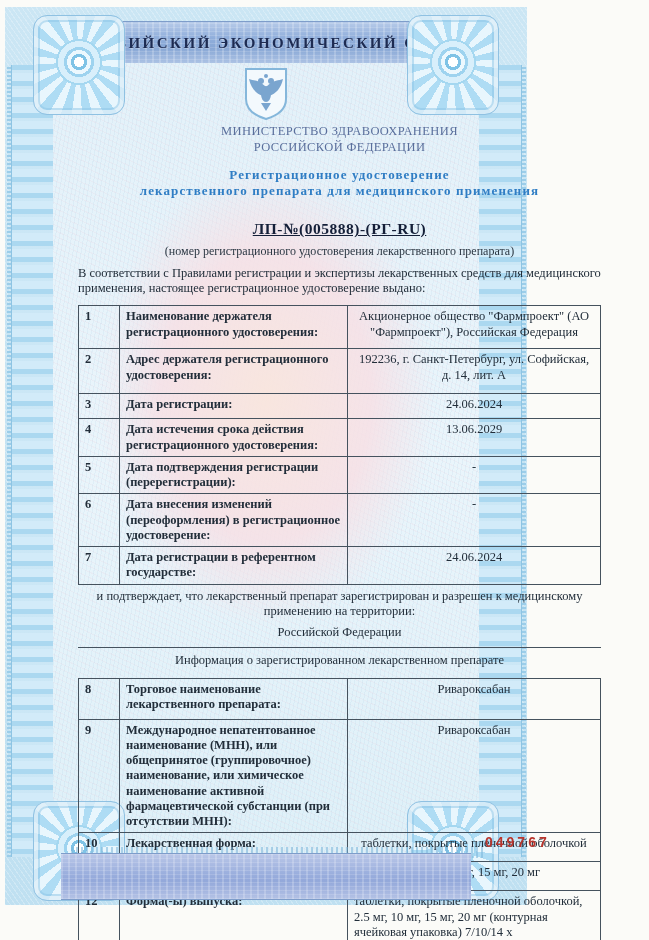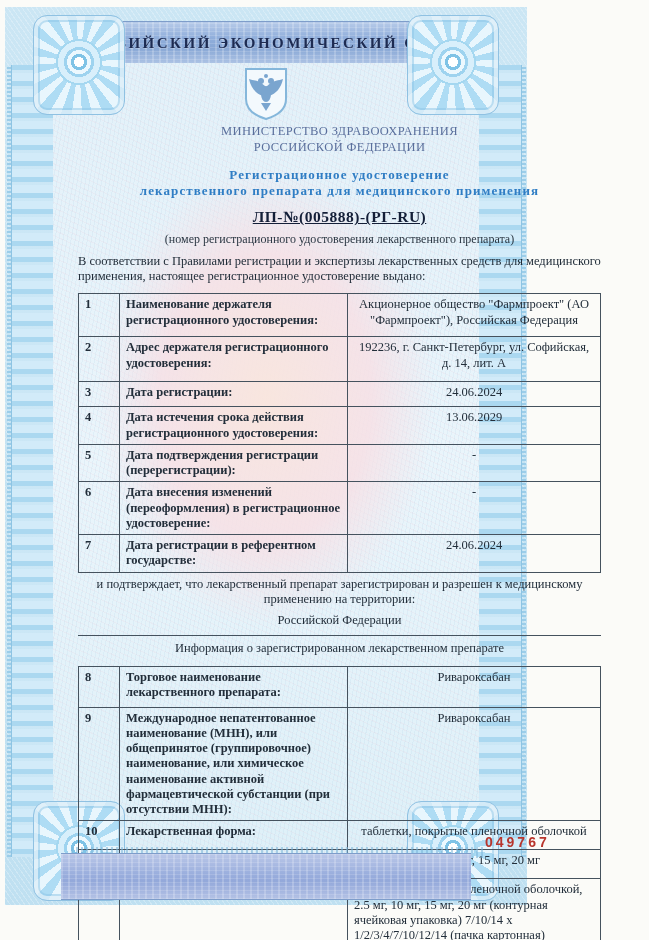--- a/index.html
+++ b/index.html
@@ -93,21 +93,21 @@
   }
   .ministry{
     text-align:center;color:#5a6f9c;font-size:12.5px;line-height:1.3;
     letter-spacing:.4px;margin-top:4px;
   }
   .doc-title{
     margin-top:11px;text-align:center;color:#2f7dc4;font-weight:bold;
     font-size:13px;line-height:1.3;letter-spacing:1.1px;
   }
   .reg-number{
-    margin-top:8px;text-align:center;color:#141f38;font-weight:bold;
+    margin-top:20px;text-align:center;color:#141f38;font-weight:bold;
     font-size:15.5px;letter-spacing:.5px;text-decoration:underline;
   }
   .reg-caption{margin-top:5px;text-align:center;font-size:12px;color:#2a3642;}
   .intro{margin-top:7px;font-size:12.5px;color:#222e3a;}
   
   table.cert-table{
     width:100%;border-collapse:collapse;margin-top:9px;
     border:1.5px solid #45525e;
   }
   table.cert-table td{

